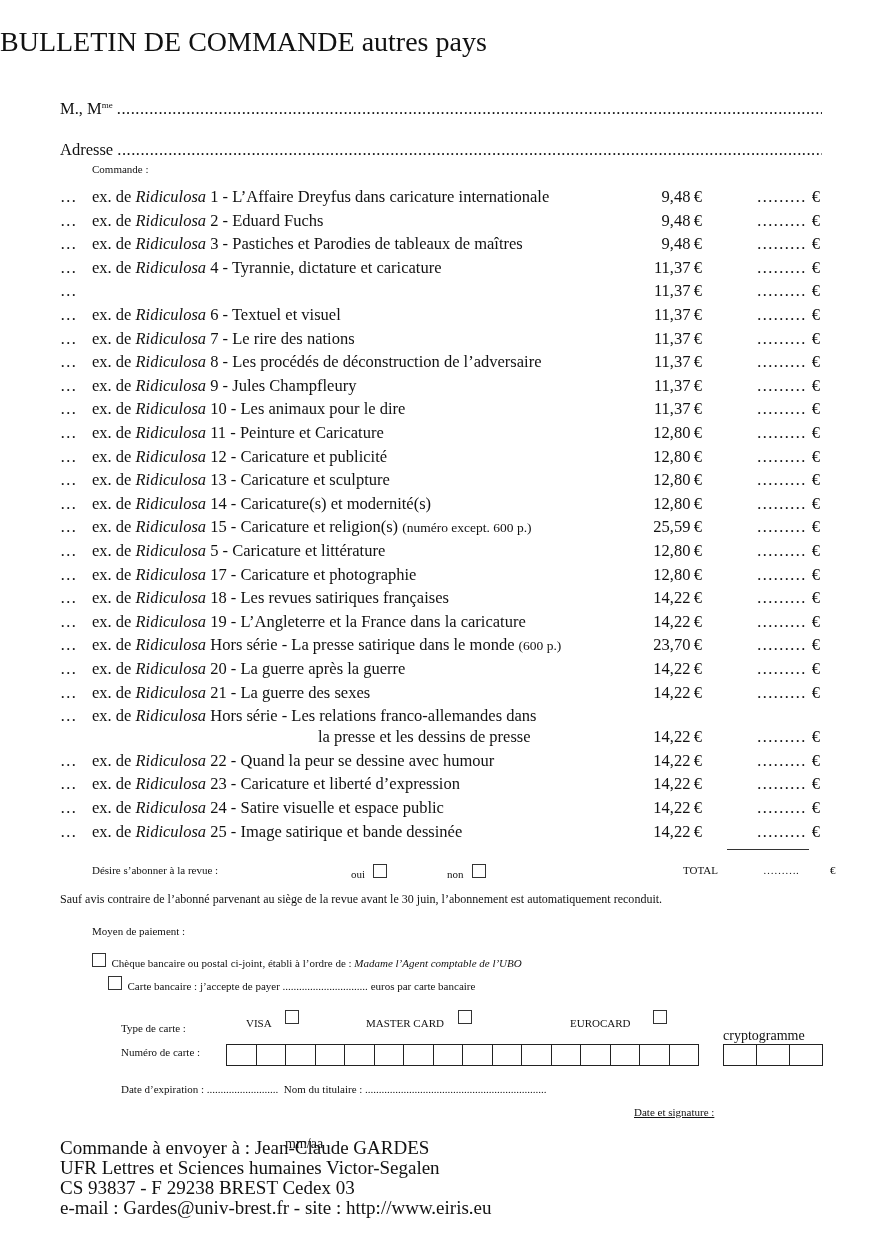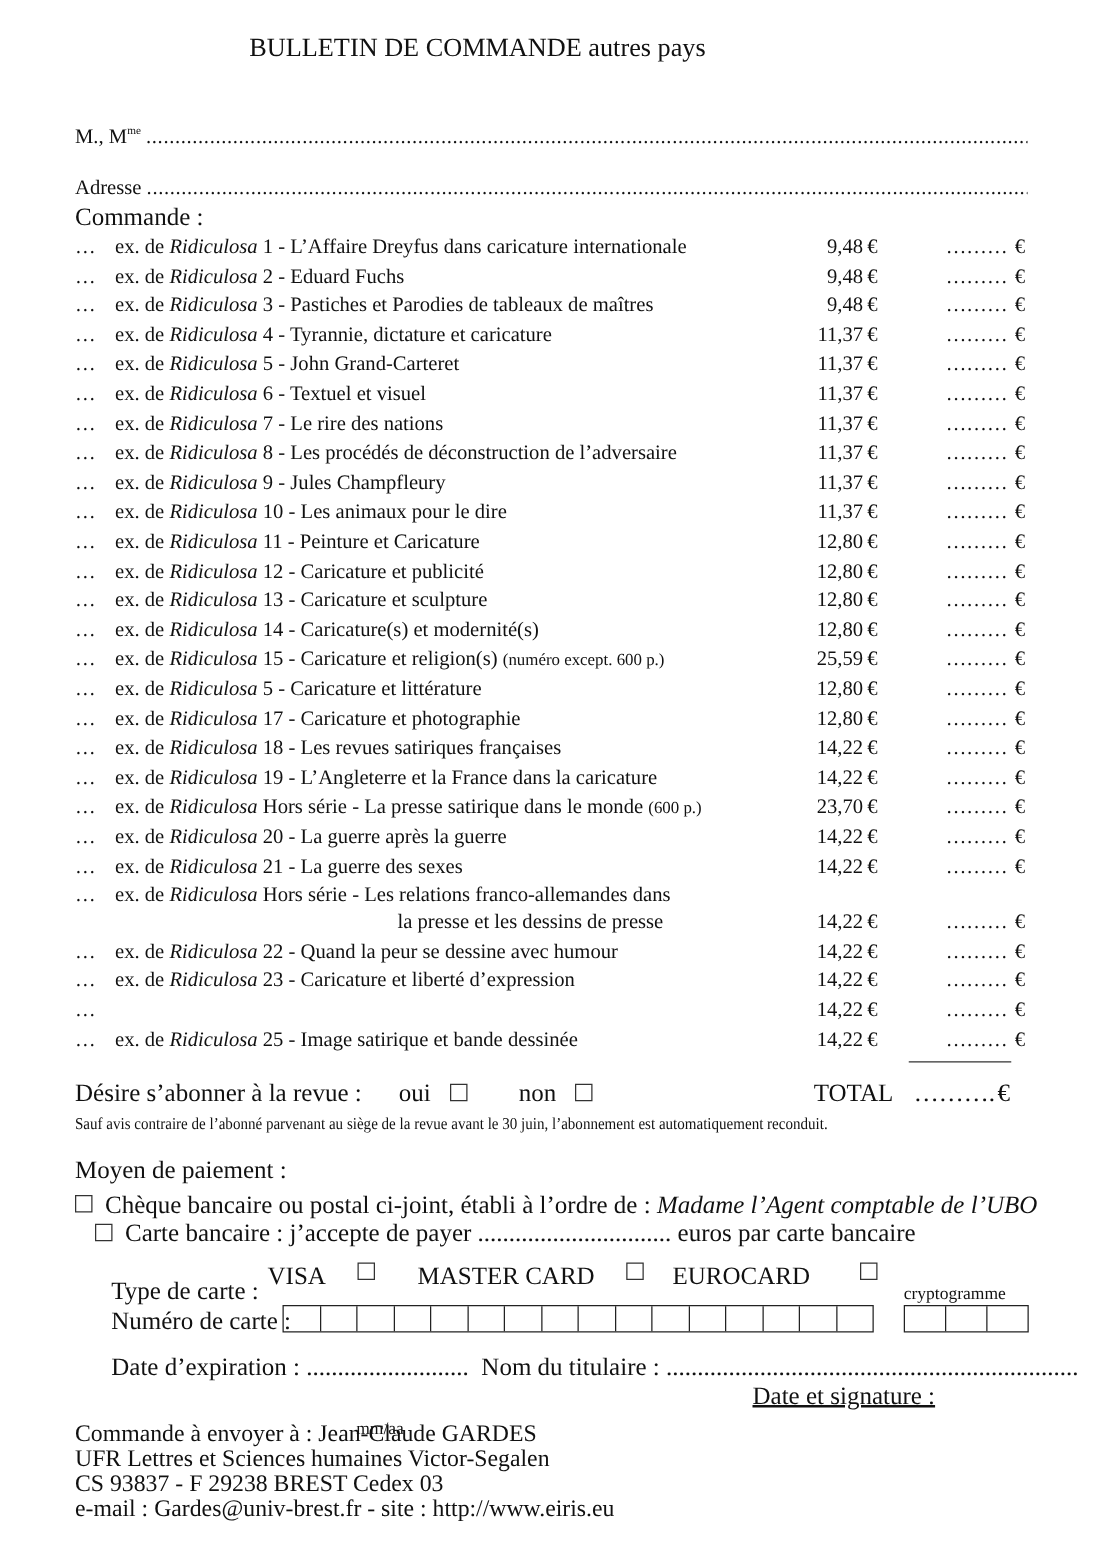--- a/index.html
+++ b/index.html
@@ -1,19 +1,19 @@
 <!DOCTYPE html>
 <html><head>
 <meta charset="utf-8">
 <style>
   html, body { margin:0; padding:0; background:#fff; }
   body { width:886px; height:1240px; position:relative; font-family:"Liberation Serif", serif; color:#111; overflow:hidden; }
   .abs { position:absolute; white-space:nowrap; }
-  .title { top:26px; left:0; width:764px; text-align:center; font-size:21px; }
-  .line { font-size:20px; }
+  .title { top:26px; left:0; width:764px; font-size:28px; }
+  .line { font-size:11px;margin-left:32px; }
   .fill-line { position:absolute; font-size:16.5px; overflow:hidden; white-space:nowrap; }
   .fill-line .dots { letter-spacing:0.5px; }
   .row { position:absolute; left:60px; width:760px; height:24px; font-size:16.5px; }
   .row .q { position:absolute; left:0; }
   .row .ex { position:absolute; left:32px; }
   .row .ex i { font-style:italic;text-align:center; }
   .row .small { font-size:13.5px; }
   .row .price { position:absolute; right:118px; text-align:right; }
   .row .amt { position:absolute; right:14px; text-align:right; }
   .row .eur { position:absolute; right:0; }
@@ -65,21 +65,20 @@
     </div>
     <div class="row" style="top: 257.8px;">
       <span class="q">…</span>
       <span class="ex"><span>ex. de</span> <i>Ridiculosa</i> <span>4</span> - <span>Tyrannie, dictature et caricature</span> <span class="small"></span></span>
       <span class="price" style="top:0px"><span>11,37</span> <span>€</span></span>
       <span class="amt" style="top:0px">………</span>
       <span class="eur" style="top:0px">€</span>
     </div>
     <div class="row" style="top: 281.4px;">
       <span class="q">…</span>
-      <span class="ex"><span>ex. de</span> <i>Ridiculosa</i> <span>5</span> - <span>John Grand-Carteret</span> <span class="small"></span></span>
       <span class="price" style="top:0px"><span>11,37</span> <span>€</span></span>
       <span class="amt" style="top:0px">………</span>
       <span class="eur" style="top:0px">€</span>
     </div>
     <div class="row" style="top: 305px;">
       <span class="q">…</span>
       <span class="ex"><span>ex. de</span> <i>Ridiculosa</i> <span>6</span> - <span>Textuel et visuel</span> <span class="small"></span></span>
       <span class="price" style="top:0px"><span>11,37</span> <span>€</span></span>
       <span class="amt" style="top:0px">………</span>
       <span class="eur" style="top:0px">€</span>
@@ -213,20 +212,21 @@
     </div>
     <div class="row" style="top: 774.3px;">
       <span class="q">…</span>
       <span class="ex"><span>ex. de</span> <i>Ridiculosa</i> <span>23</span> - <span>Caricature et liberté d’expression</span> <span class="small"></span></span>
       <span class="price" style="top:0px"><span>14,22</span> <span>€</span></span>
       <span class="amt" style="top:0px">………</span>
       <span class="eur" style="top:0px">€</span>
     </div>
     <div class="row" style="top: 797.9px;">
       <span class="q">…</span>
+      <span class="ex"><span>ex. de</span> <i>Ridiculosa</i> <span>24</span> - <span>Satire visuelle et espace public</span> <span class="small"></span></span>
       <span class="price" style="top:0px"><span>14,22</span> <span>€</span></span>
       <span class="amt" style="top:0px">………</span>
       <span class="eur" style="top:0px">€</span>
     </div>
     <div class="row" style="top: 821.5px;">
       <span class="q">…</span>
       <span class="ex"><span>ex. de</span> <i>Ridiculosa</i> <span>25</span> - <span>Image satirique et bande dessinée</span> <span class="small"></span></span>
       <span class="price" style="top:0px"><span>14,22</span> <span>€</span></span>
       <span class="amt" style="top:0px">………</span>
       <span class="eur" style="top:0px">€</span>

